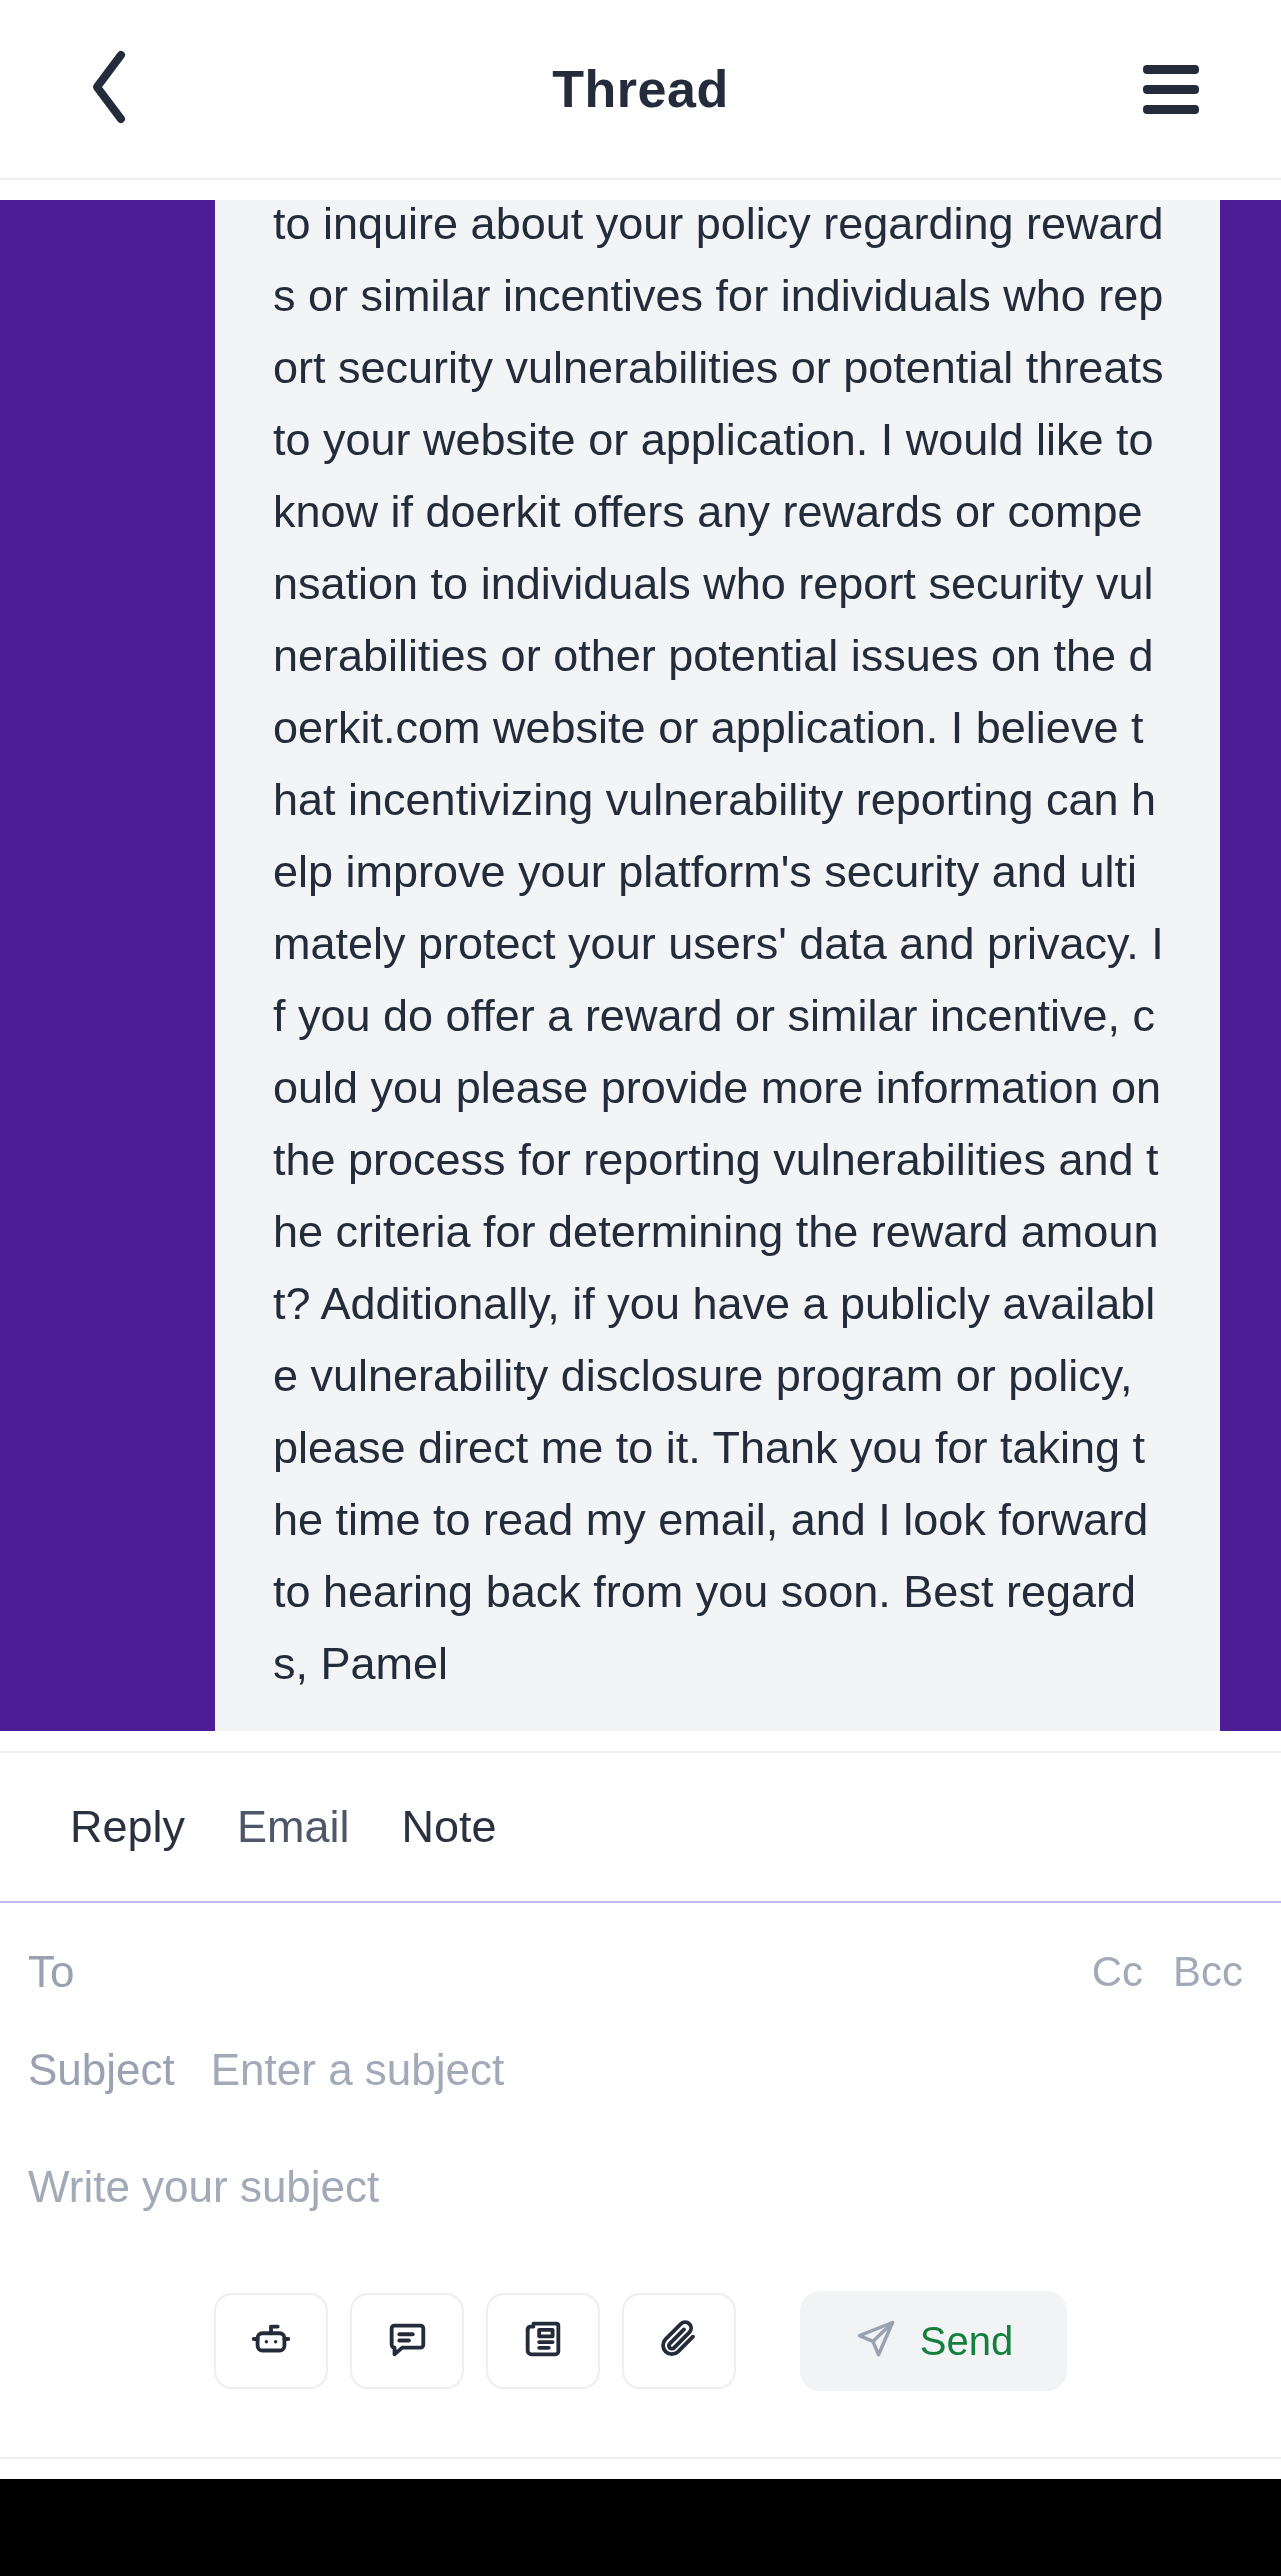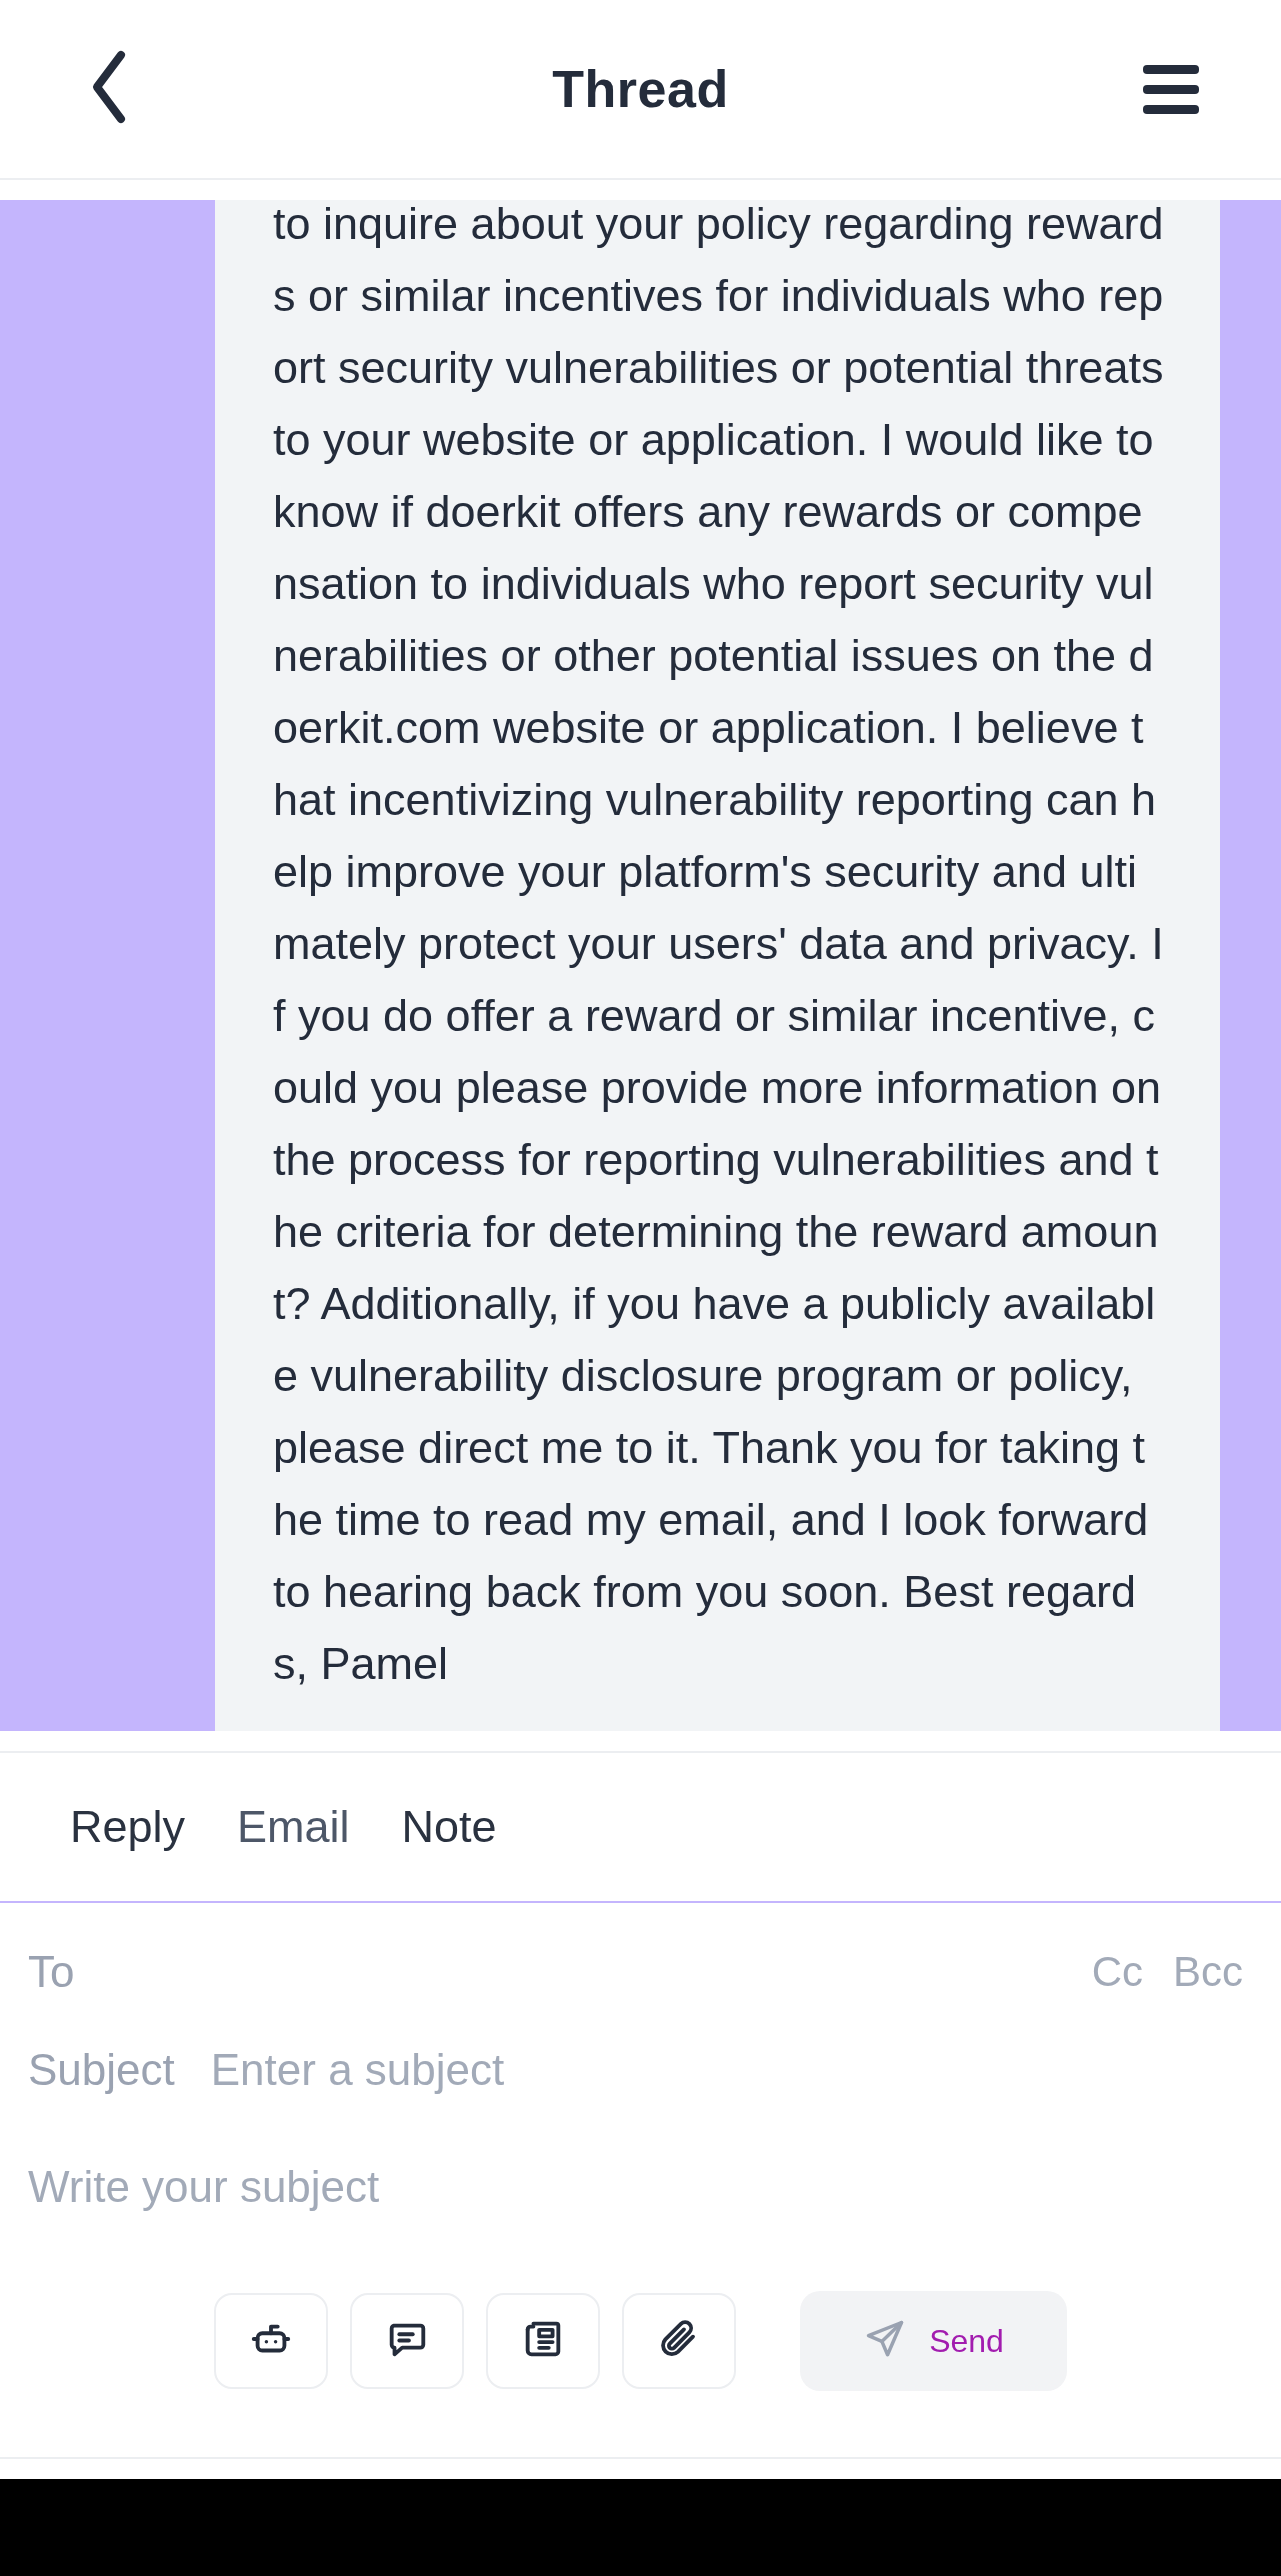--- a/index.html
+++ b/index.html
@@ -77,21 +77,21 @@
     height: 9px;
     background: #242c3b;
     border-radius: 4px;
   }
 
   
   .thread-scroll {
     flex: 1 1 auto;
     position: relative;
     overflow: hidden;
-    background: #c4b5fd;
+    background: #4c1d95;
   }
   .msg-row {
     display: flex;
     justify-content: flex-end;
     padding: 0 61px 0 0;
   }
   .msg-bubble {
     background: #f2f4f6;
     width: 1005px;
     box-sizing: border-box;
@@ -209,22 +209,22 @@
     border-radius: 20px;
     display: flex;
     align-items: center;
     justify-content: center;
     gap: 22px;
     cursor: pointer;
     box-sizing: border-box;
     padding: 0 34px;
   }
   .send-label {
-    font-size: 32px;
-    color: #a21caf;
+    font-size: 40px;
+    color: #15803d;
   }
 
   
   .safe-area {
     height: 97px;
     min-height: 97px;
     background: #000000;
     flex: 0 0 auto;
   }
   .divider-above-safe {

